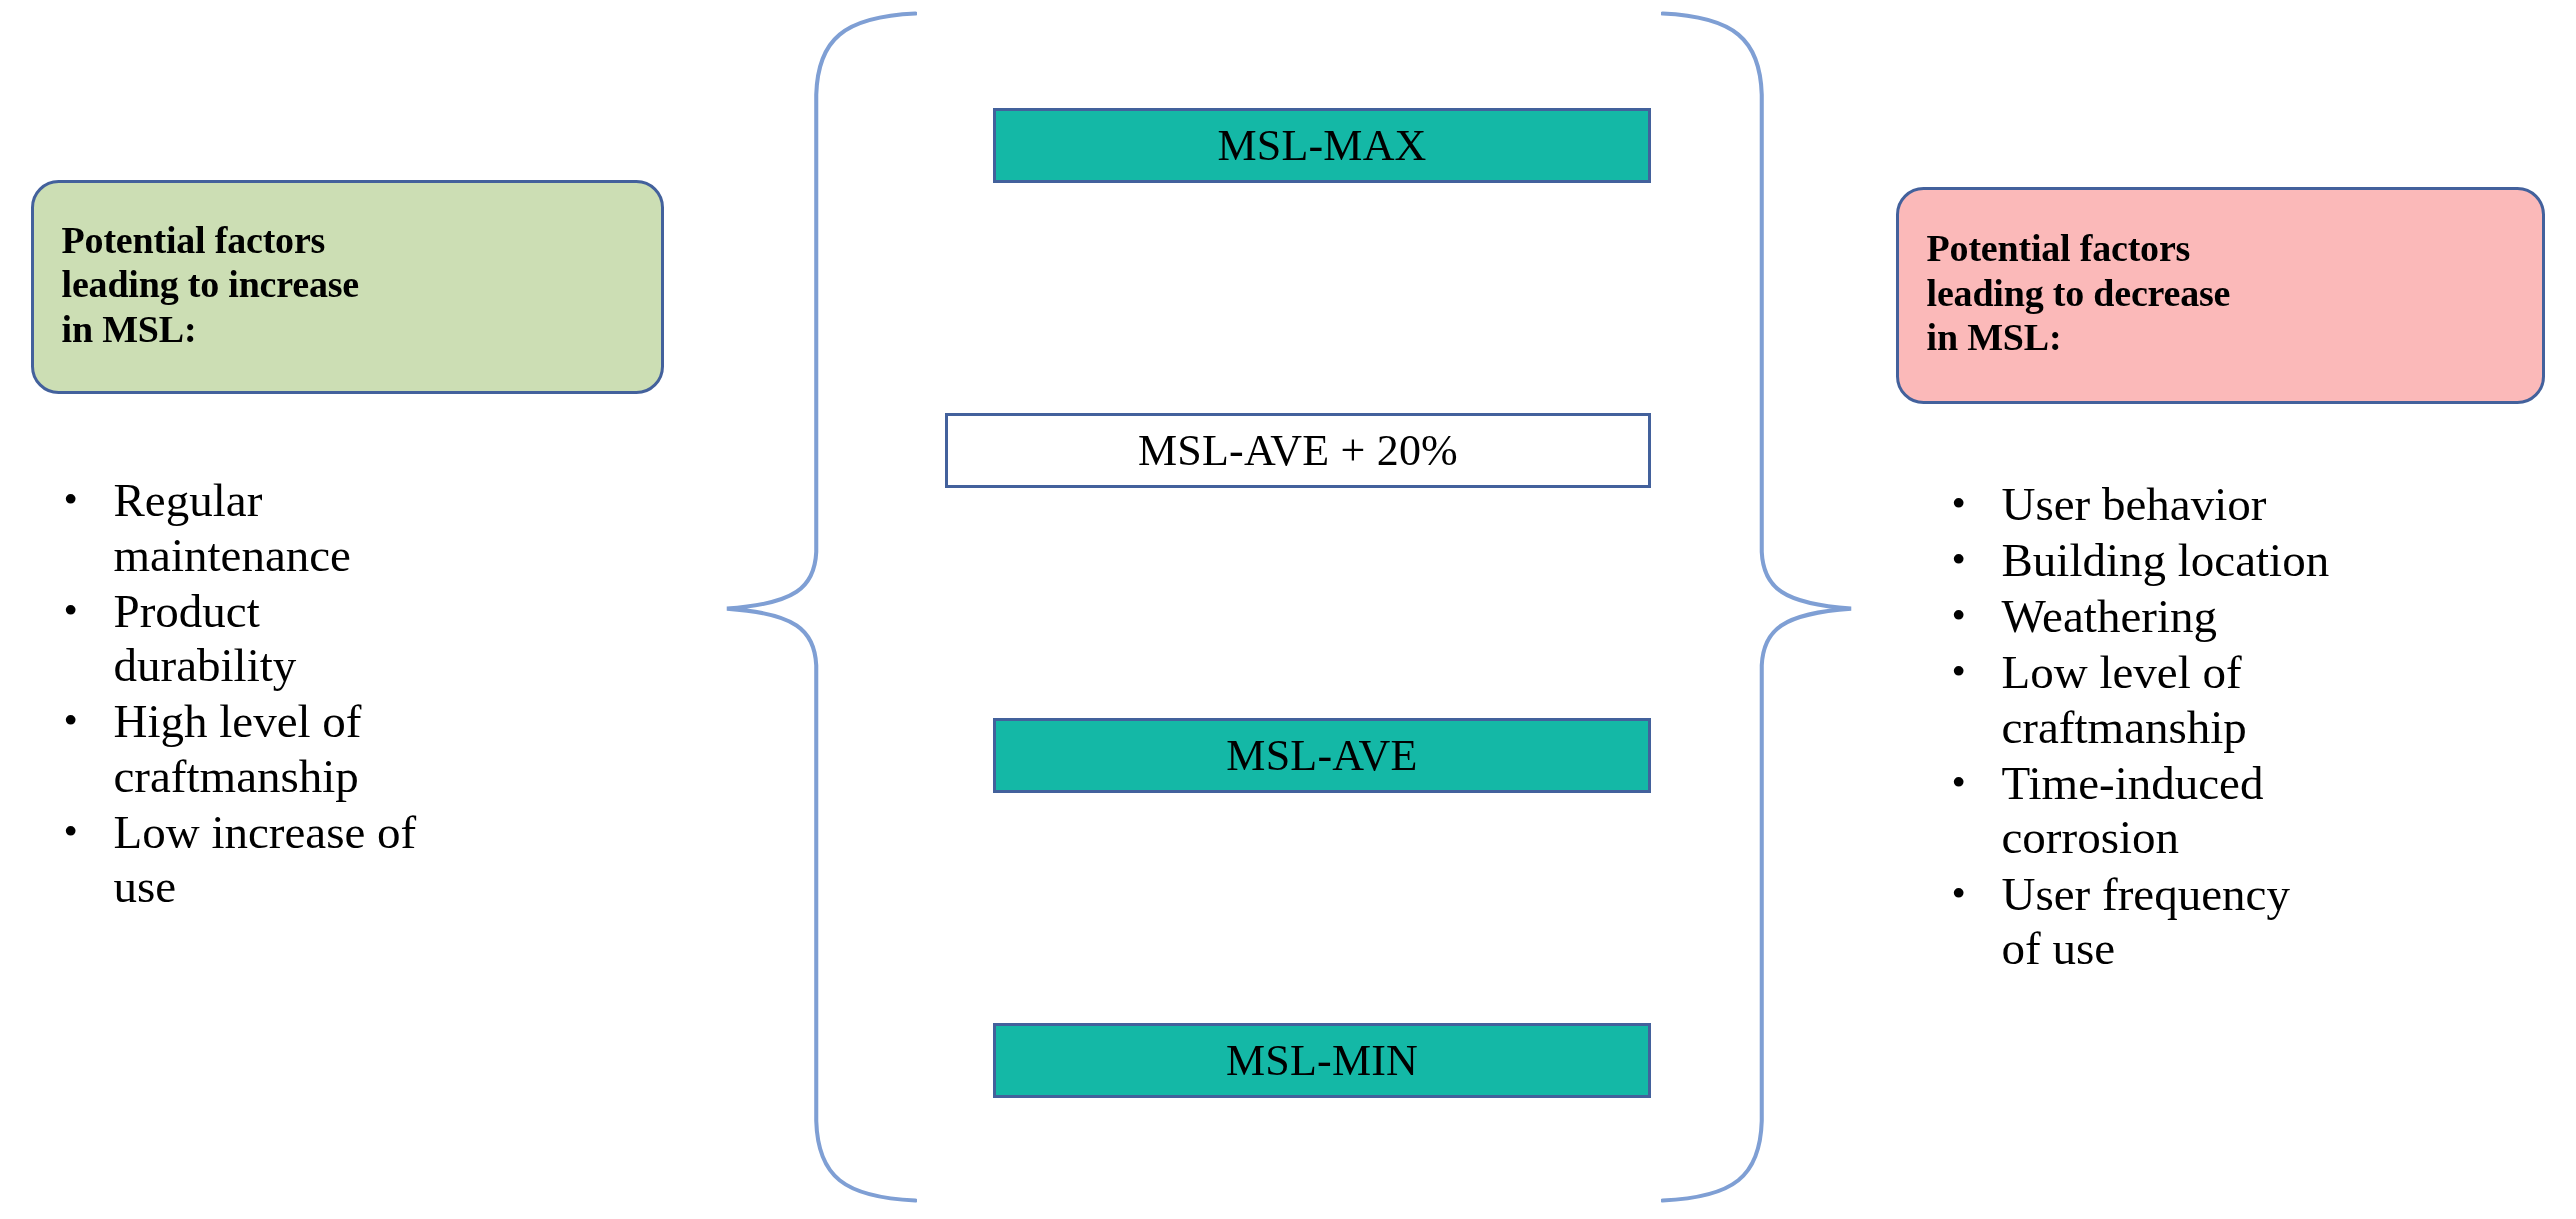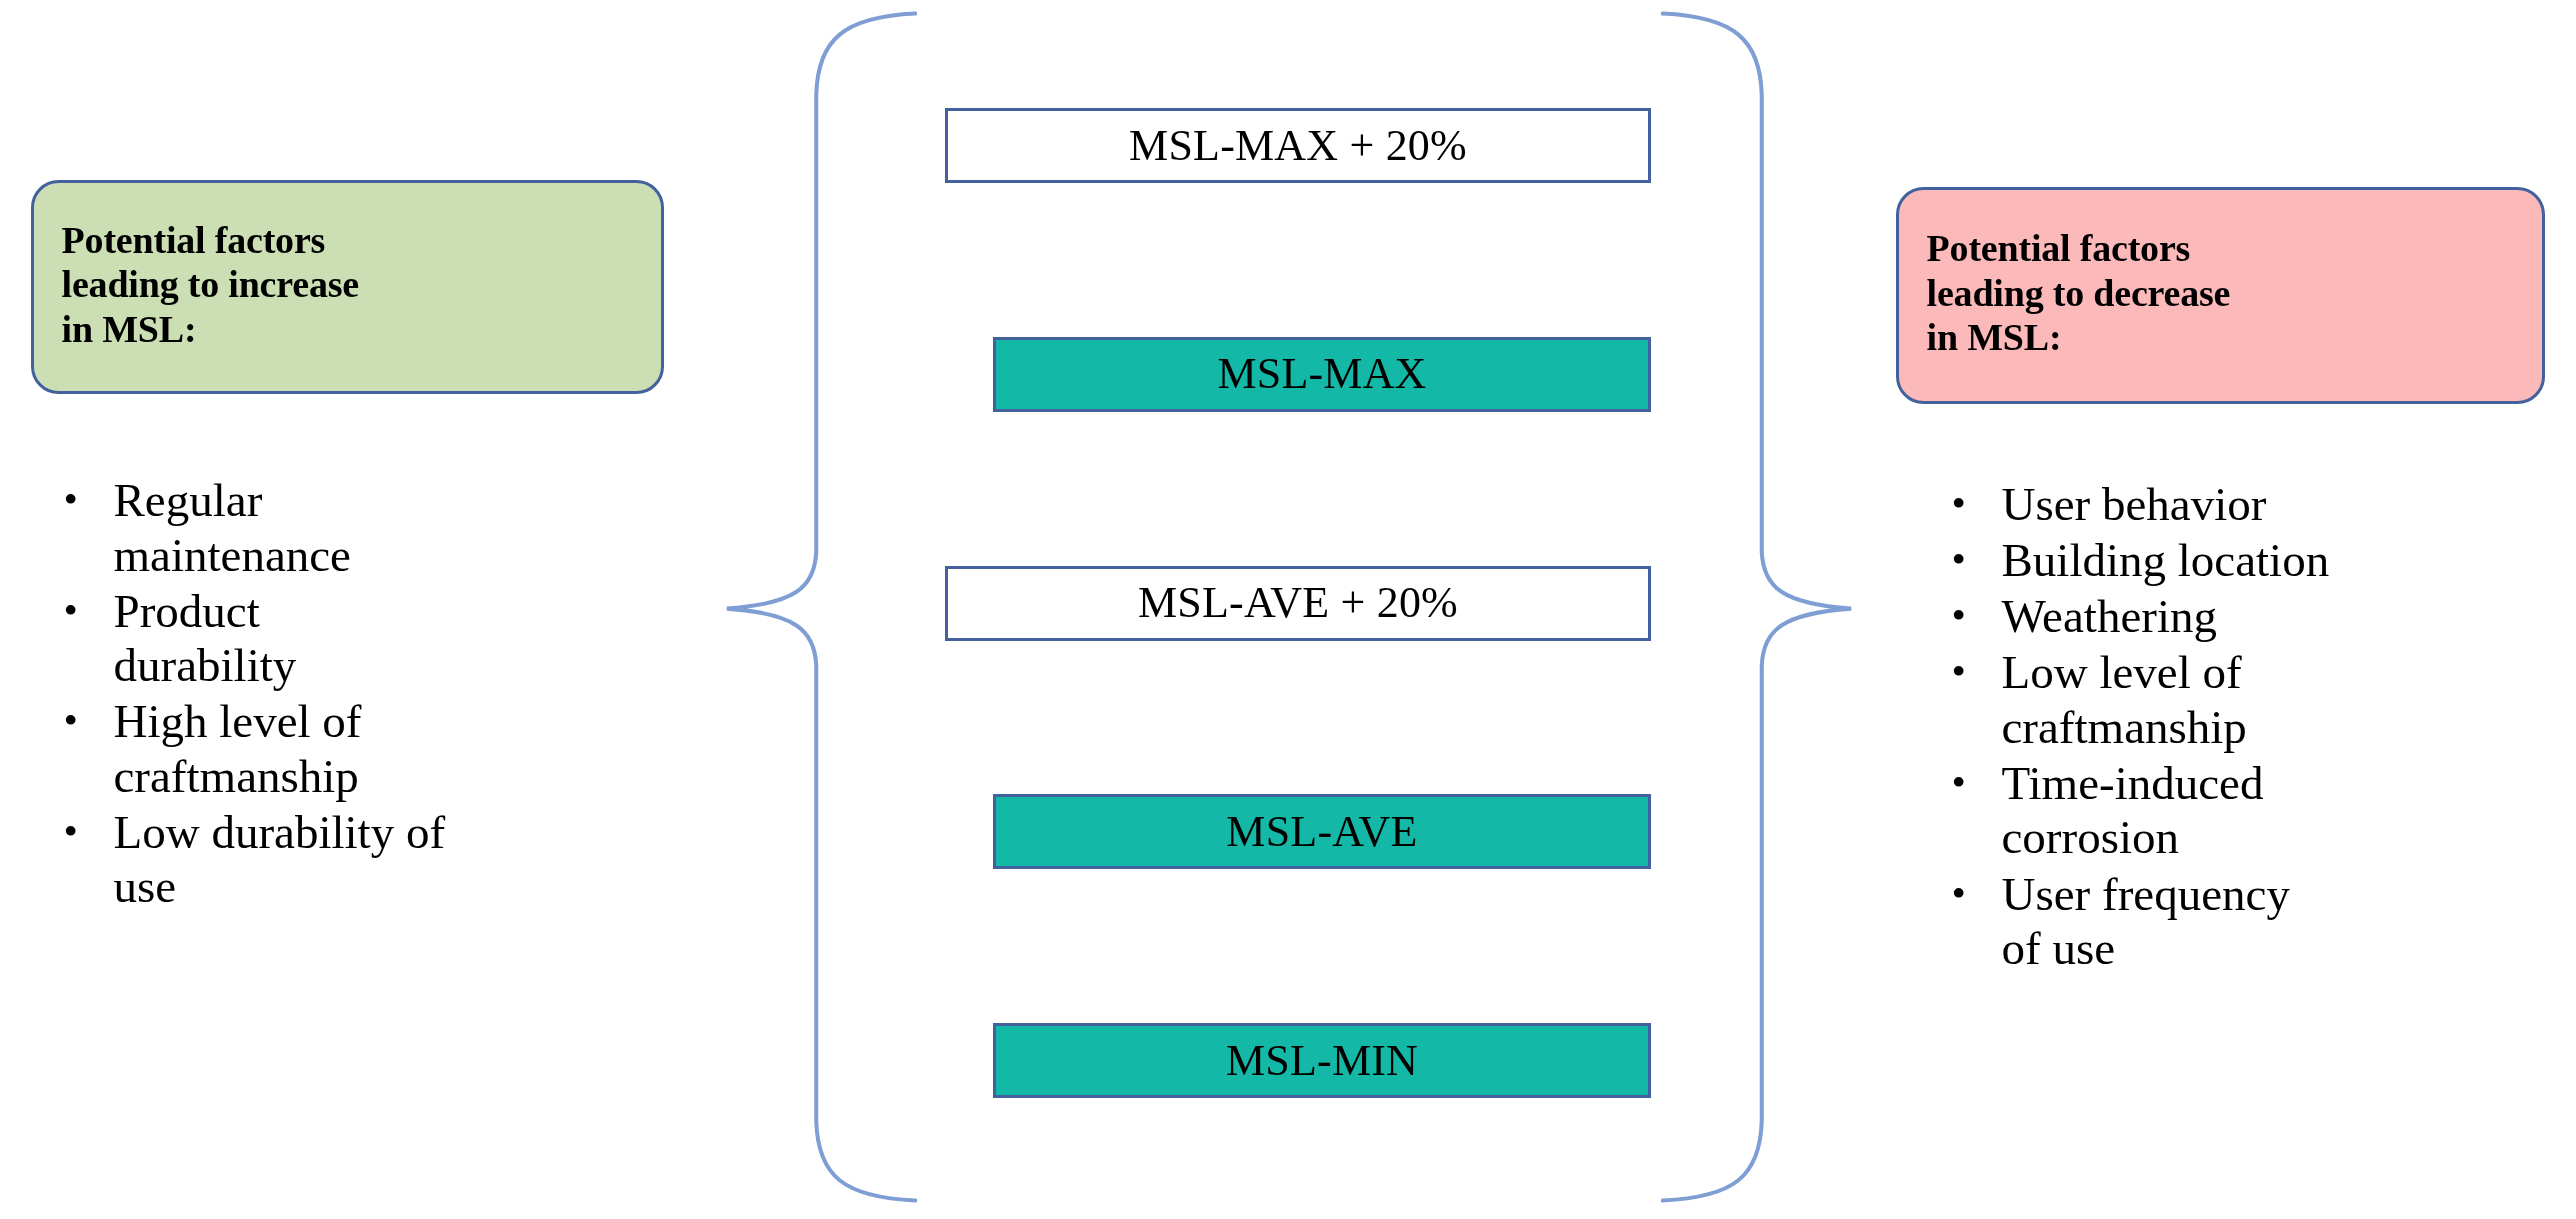--- a/index.html
+++ b/index.html
@@ -153,39 +153,36 @@
       <span class="bullet-label">Product
 durability</span>
     </li>
     <li class="bullet-item">
       <span class="bullet-dot">•</span>
       <span class="bullet-label">High level of
 craftmanship</span>
     </li>
     <li class="bullet-item">
       <span class="bullet-dot">•</span>
-      <span class="bullet-label">Low durability of
+      <span class="bullet-label">Low increase of
 use</span>
     </li>
   </ul>
 
   <svg class="brace" id="brace-left" viewBox="0 0 240 1480" preserveAspectRatio="none">
     <path d="M 238 8
              C 150 12, 118 40, 116 108
              L 116 672
              C 114 716, 90 736, 6 742
              C 90 748, 114 768, 116 812
              L 116 1374
              C 118 1442, 150 1468, 238 1472" fill="none" stroke="#7f9fd4" stroke-width="5" stroke-linecap="round"></path>
   </svg>
 
   <div id="scenario-stack">
-    <div class="scenario-box">
-      <span class="scenario-label">MSL-MAX + 20%</span>
-    </div>
     <div class="scenario-box filled">
       <span class="scenario-label">MSL-MAX</span>
     </div>
     <div class="scenario-box">
       <span class="scenario-label">MSL-AVE + 20%</span>
     </div>
     <div class="scenario-box filled">
       <span class="scenario-label">MSL-AVE</span>
     </div>
     <div class="scenario-box filled">

